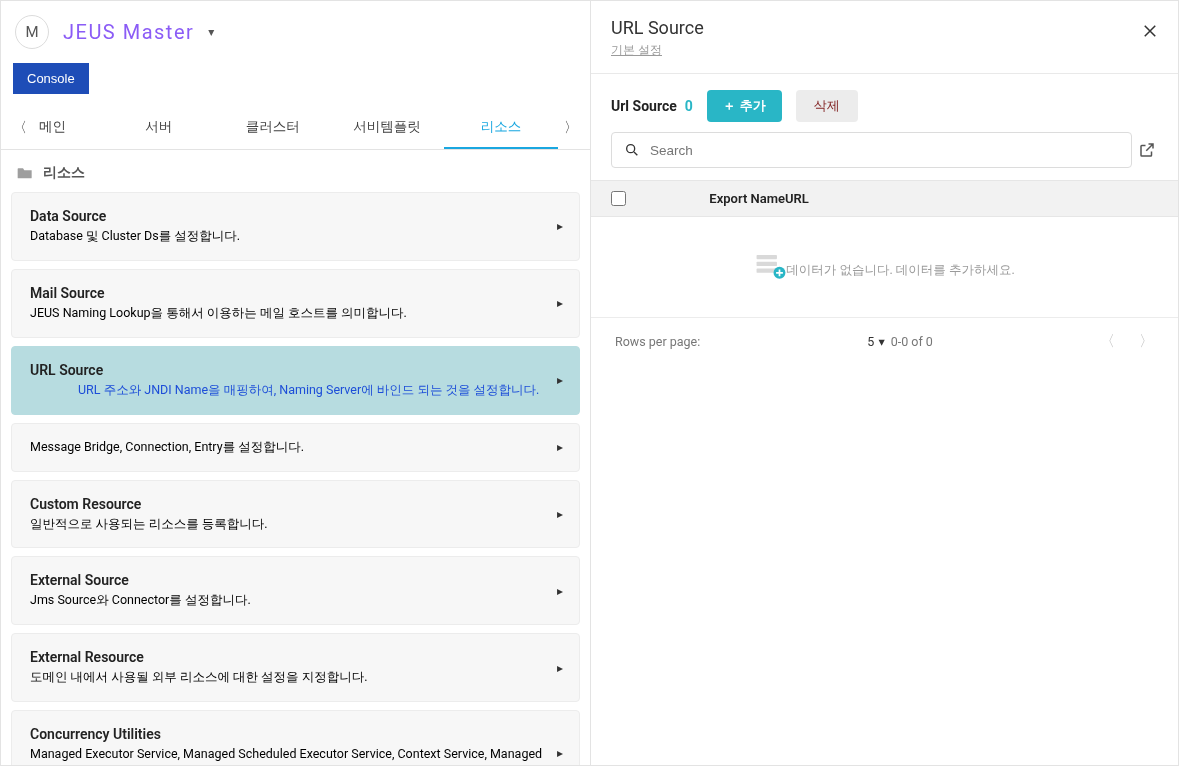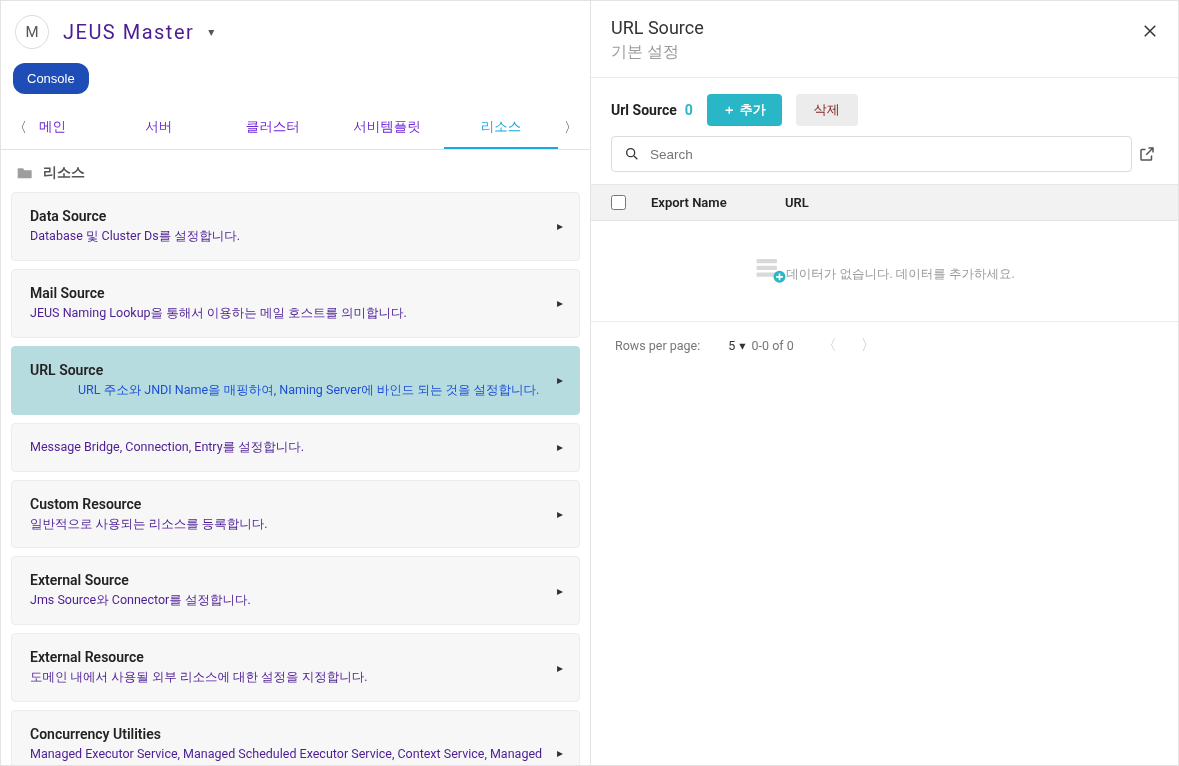--- a/index.html
+++ b/index.html
@@ -35,34 +35,34 @@
     width: 34px; height: 34px;
     border-radius: 50%;
     border: 1px solid #dcdcdc;
     display: flex; align-items: center; justify-content: center;
     font-size: 15px; color: #555;
     margin-right: 14px;
   }
   .app-title {
     font-size: 20px;
     letter-spacing: 1.5px;
-    color: #4c1d95;
+    color: #8b5cf6;
   }
   .dropdown-caret {
     margin-left: 14px;
     font-size: 12px;
     color: #555;
     cursor: pointer;
   }
   .console-bar { padding: 4px 12px 12px 12px; }
   .console-btn {
     background: #1e4db7;
     color: #fff;
     border: none;
-    border-radius: 12px;
+    border-radius: 0;
     padding: 8px 14px;
     font-size: 13px;
     cursor: pointer;
   }
   .tabs-row {
     display: flex;
     align-items: center;
     border-bottom: 1px solid #e3e3e3;
     position: relative;
     height: 44px;
@@ -78,21 +78,21 @@
   }
   .tabs-inner {
     flex:1;
     display:flex;
     height:100%;
   }
   .tab {
     flex:1;
     display:flex; align-items:center; justify-content:center;
     font-size: 13.5px;
-    color:#6d28d9;
+    color:#404040;
     cursor:pointer;
     border-bottom: 2px solid transparent;
     height:100%;
   }
   .tab.first { flex:0.55; justify-content:flex-start; padding-left:6px;}
   .tab.active {
     color:#1aa7e0;
     border-bottom: 2px solid #1aa7e0;
   }
   .section-head {
@@ -130,21 +130,21 @@
   }
   .card .title {
     font-size:14px;
     font-weight:600;
     color:#222;
     margin-bottom:4px;
   }
   .card.selected .title { color:#222; }
   .card .desc {
     font-size:12.5px;
-    color:#4c1d95;
+    color:#000000;
     line-height:1.35;
   }
   .card.selected .desc { color:#1d4ed8;margin-left:48px; }
   .card .chev {
     position:absolute;
     right:16px;
     top:50%;
     transform:translateY(-50%);
     font-size:12px;
     color:#333;
@@ -164,22 +164,23 @@
     border-bottom:1px solid #e9e9e9;
     position:relative;
   }
   .rp-header .col { display:flex; flex-direction:column; }
   .rp-title {
     font-size:18px;
     color:#333;
     margin-bottom:4px;
   }
   .rp-sub {
-    font-size:16px;
+    font-size:12px;
     color:#9a9a9a;
+    text-decoration:underline;
   }
   .close-btn {
     position:absolute;
     right:16px;
     top:18px;
     width:24px;height:24px;
     display:flex;align-items:center;justify-content:center;
     font-size:18px;
     color:#333;
     cursor:pointer;
@@ -259,21 +260,21 @@
     padding: 10px 20px;
     font-size:13px;
     font-weight:600;
     color:#222;
   }
   .th-check {
     width:40px;
     display:flex;align-items:center;
   }
   .th-check input { width:15px;height:15px; cursor:pointer; }
-  .th-export { width:134px; }
+  .th-export { width:134px;text-align:right; }
   .th-url { flex:1; }
 
   .empty {
     display:flex;
     flex-direction:row;
     align-items:center;
     justify-content:center;
     padding: 34px 0 28px 0;
     border-bottom:1px solid #ececec;
   }
@@ -282,21 +283,21 @@
     position:relative;
     margin-bottom:10px;
   }
   .empty-text {
     font-size:12.5px;
     color:#9a9a9a;
   }
   .pager {
     display:flex;
     align-items:center;
-    justify-content:flex-start;
+    justify-content:space-between;
     padding: 14px 24px;
     gap: 28px;
     font-size:12.5px;
     color:#777;
   }
   .pager .rpp { display:flex; align-items:center; gap:6px;}
   .pager .rpp-val { color:#333; display:flex; align-items:center; gap:4px; cursor:pointer;}
   .pager .pg-arrows { display:flex; gap:24px; }
   .pager .pg-arrow { color:#c2c2c2; font-size:15px; }
 

